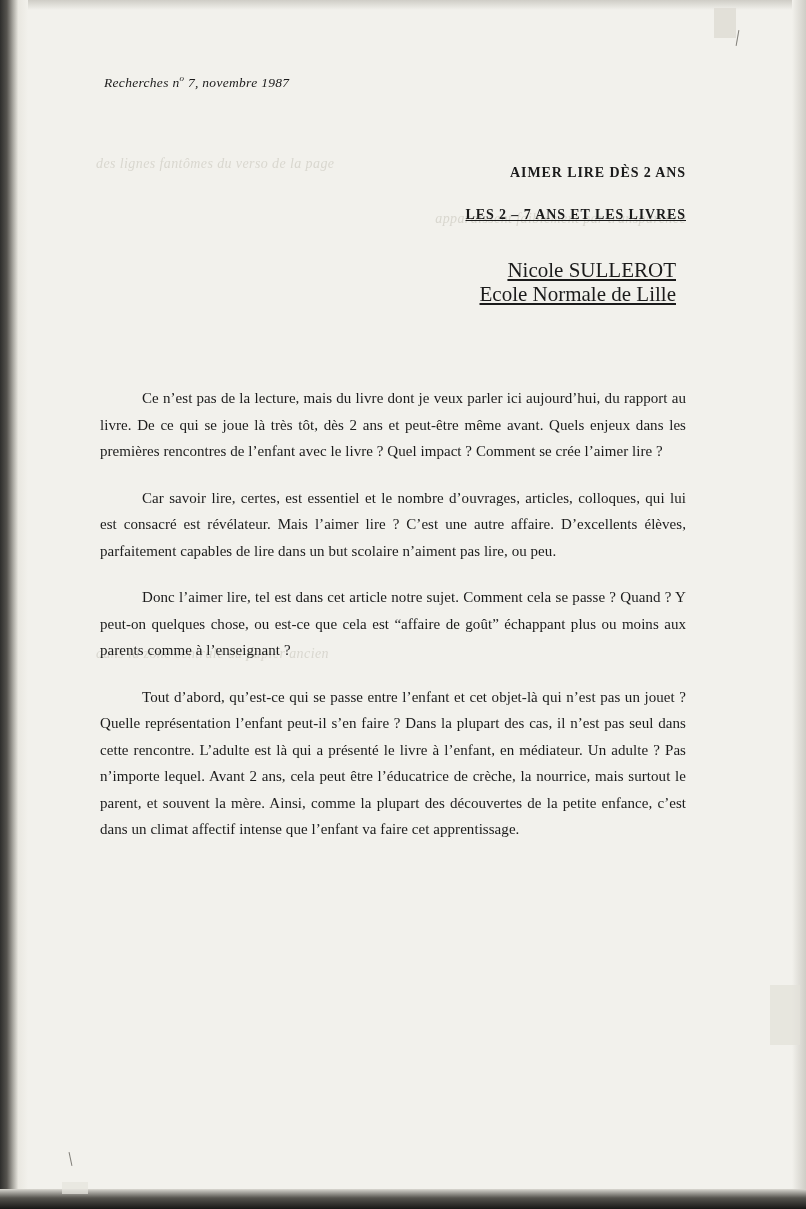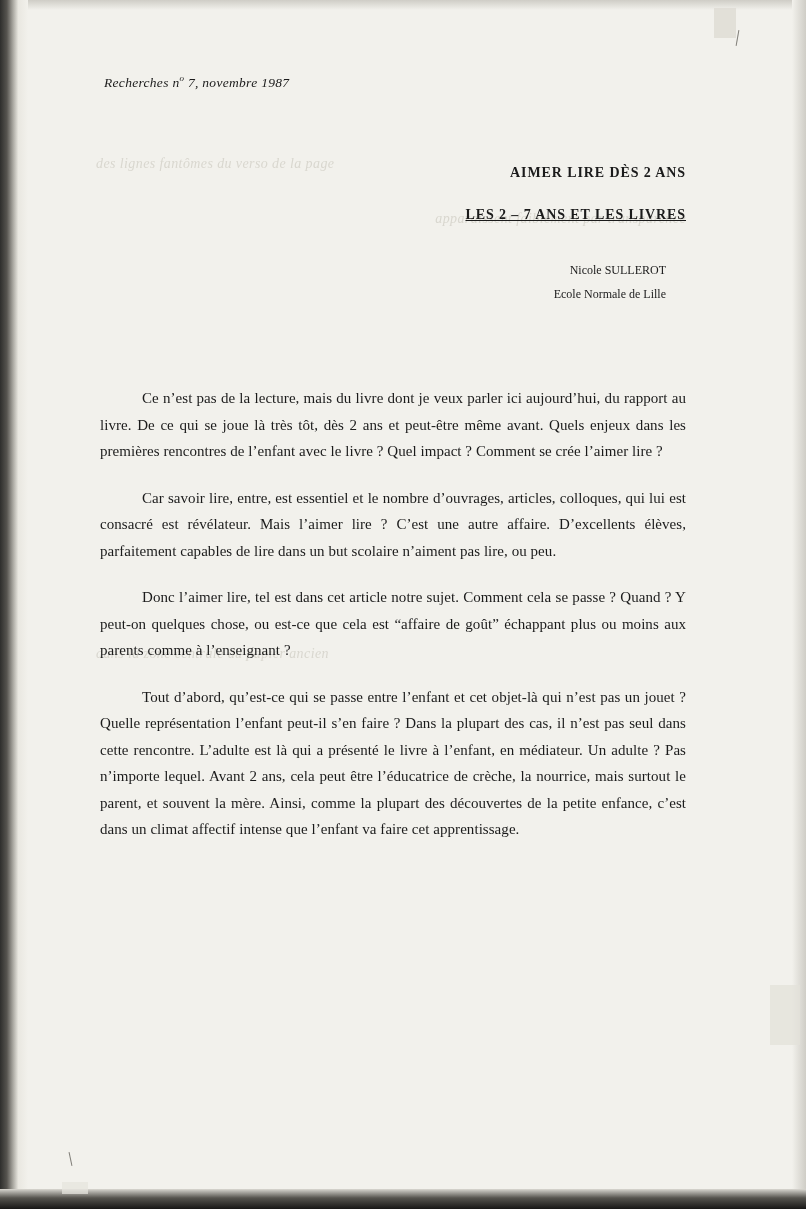--- a/index.html
+++ b/index.html
@@ -115,24 +115,25 @@
     margin-top: 26px;
     font-size: 14px;
     font-weight: bold;
     letter-spacing: .9px;
     text-decoration: underline;
   }
 
   .author-block {
     position: absolute;
     top: 258px;
-    right: 20px;
+    right: 10px;
     text-align: right;
-    font-size: 12px;
+    font-size: 21px;
     line-height: 24px;
+    text-decoration: underline;
   }
 
   .body {
     position: absolute;
     top: 345px;
     left: 0;
     width: 586px;
     margin-top: 40px;
   }
   .body p {
@@ -184,19 +185,19 @@
       <div class="title-sub">LES 2 – 7 ANS ET LES LIVRES</div>
     </div>
 
     <div class="author-block">
       <div>Nicole SULLEROT</div>
       <div>Ecole Normale de Lille</div>
     </div>
 
     <div class="body">
       <p>Ce n’est pas de la lecture, mais du livre dont je veux parler ici aujourd’hui, du rapport au livre. De ce qui se joue là très tôt, dès 2 ans et peut-être même avant. Quels enjeux dans les premières rencontres de l’enfant avec le livre ? Quel impact ? Comment se crée l’aimer lire ?</p>
-      <p>Car savoir lire, entre, est essentiel et le nombre d’ouvrages, articles, colloques, qui lui est consacré est révélateur. Mais l’aimer lire ? C’est une autre affaire. D’excellents élèves, parfaitement capables de lire dans un but scolaire n’aiment pas lire, ou peu.</p>
+      <p>Car savoir lire, certes, est essentiel et le nombre d’ouvrages, articles, colloques, qui lui est consacré est révélateur. Mais l’aimer lire ? C’est une autre affaire. D’excellents élèves, parfaitement capables de lire dans un but scolaire n’aiment pas lire, ou peu.</p>
       <p>Donc l’aimer lire, tel est dans cet article notre sujet. Comment cela se passe ? Quand ? Y peut-on quelques chose, ou est-ce que cela est “affaire de goût” échappant plus ou moins aux parents comme à l’enseignant ?</p>
       <p>Tout d’abord, qu’est-ce qui se passe entre l’enfant et cet objet-là qui n’est pas un jouet ? Quelle représentation l’enfant peut-il s’en faire ? Dans la plupart des cas, il n’est pas seul dans cette rencontre. L’adulte est là qui a présenté le livre à l’enfant, en médiateur. Un adulte ? Pas n’importe lequel. Avant 2 ans, cela peut être l’éducatrice de crèche, la nourrice, mais surtout le parent, et souvent la mère. Ainsi, comme la plupart des découvertes de la petite enfance, c’est dans un climat affectif intense que l’enfant va faire cet apprentissage.</p>
     </div>
 
   </div>
 </div>
 
 </body></html>

